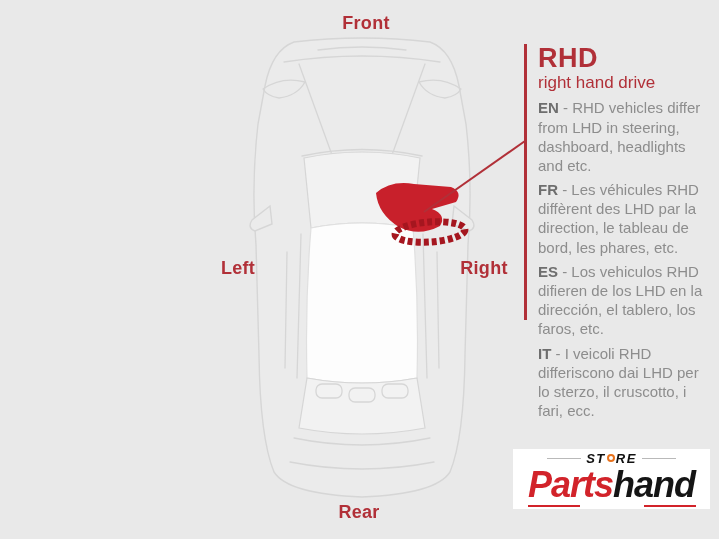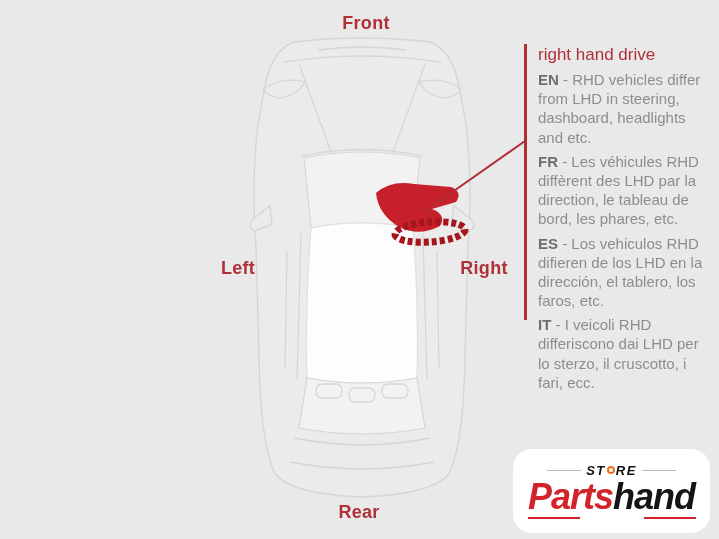--- a/index.html
+++ b/index.html
@@ -56,23 +56,23 @@
     font-weight:400;font-size:17px;color:var(--accent_red);
     margin-top:1px;
   }
   .entry{
     margin-top:5px;font-size:15px;line-height:1.28;color:var(--text_gray);
   }
   .entry .lang{font-weight:700;color:var(--lang_gray);}
 
   
   .logo{
-    position:absolute;left:513px;top:449px;width:197px;height:84px;
+    position:absolute;left:513px;top:449px;width:197px;height:60px;
     background:#ffffff;
-    display:flex;flex-direction:column;align-items:center;justify-content:center;border-radius:19px;
+    display:flex;flex-direction:column;align-items:center;justify-content:center;
   }
   .store-row{display:flex;align-items:center;gap:5px;}
   .store-rule{width:34px;height:1px;background:#b9b9b9;}
   .store-text{
     font-style:italic;font-weight:700;font-size:13px;letter-spacing:1.5px;
     color:#111;display:flex;align-items:center;
   }
   .store-o{
     display:inline-block;width:8px;height:8px;border:2.5px solid var(--logo_orange);
     border-radius:50%;margin:0 1px;
@@ -135,20 +135,21 @@
 
     <line class="callout" x1="424" y1="212" x2="525" y2="141"></line>
   </svg>
 
   <div class="dir-label" style="left:366px;top:13px">Front</div>
   <div class="dir-label" style="left:238px;top:258px">Left</div>
   <div class="dir-label" style="left:484px;top:258px">Right</div>
   <div class="dir-label" style="left:359px;top:502px">Rear</div>
 
   <div class="panel">
+    <div class="panel-title">RHD</div>
     <div class="panel-subtitle">right hand drive</div>
     <p class="entry"><span class="lang">EN</span> <span>- RHD vehicles differ from LHD in steering, dashboard, headlights and etc.</span></p>
     <p class="entry"><span class="lang">FR</span> <span>- Les véhicules RHD diffèrent des LHD par la direction, le tableau de bord, les phares, etc.</span></p>
     <p class="entry"><span class="lang">ES</span> <span>- Los vehiculos RHD difieren de los LHD en la dirección, el tablero, los faros, etc.</span></p>
     <p class="entry"><span class="lang">IT</span> <span>- I veicoli RHD differiscono dai LHD per lo sterzo, il cruscotto, i fari, ecc.</span></p>
   </div>
 
   <div class="logo">
     <div class="store-row">
       <span class="store-rule"></span>

